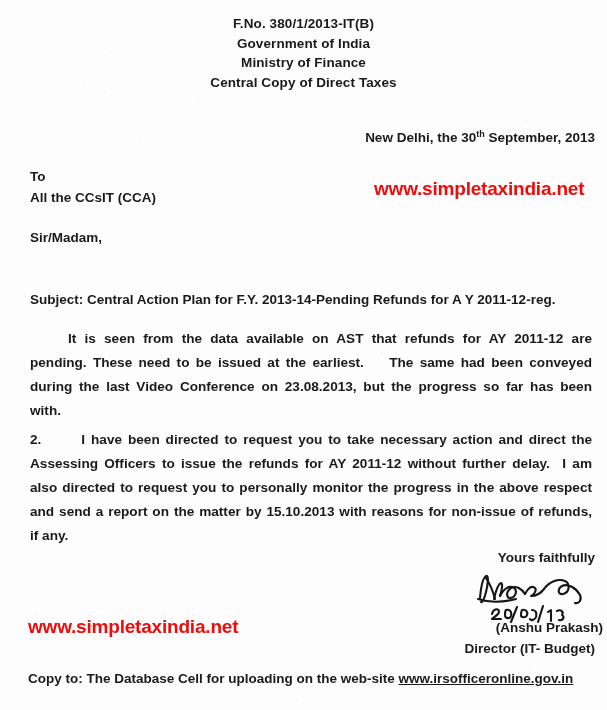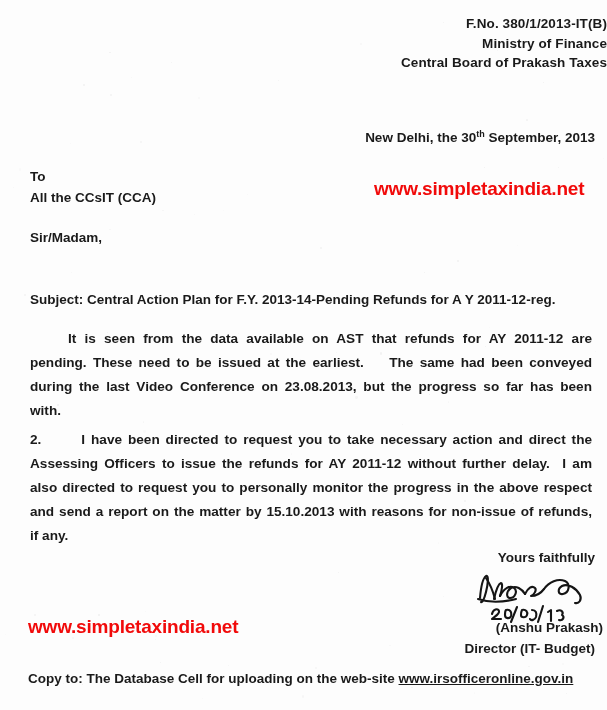--- a/index.html
+++ b/index.html
@@ -36,21 +36,21 @@
     top: 14px;
     left: 0;
     width: 607px;
     text-align: center;
     font-size: 13.5px;
     line-height: 19.5px;
     font-weight: 600;
     letter-spacing: 0.1px;
     color: #1a1a1a;
   }
-  .letterhead div { white-space: nowrap; text-align: right; }
+  .letterhead div { white-space: nowrap; }
 
   .dateline {
     position: absolute;
     top: 130px;
     right: 12px;
     font-size: 13.5px;
     font-weight: 600;
     color: #1a1a1a;
     white-space: nowrap;
   }
@@ -272,22 +272,23 @@
       <div class="speck" style="width: 1.55px; height: 1.55px; left: 509.8px; top: 646.7px; opacity: 0.37;"></div>
       <div class="speck" style="width: 1.03px; height: 1.03px; left: 299.7px; top: 358.6px; opacity: 0.68;"></div>
       <div class="speck" style="width: 1.06px; height: 1.06px; left: 496.9px; top: 49.8px; opacity: 0.4;"></div>
       <div class="speck" style="width: 1.66px; height: 1.66px; left: 484.5px; top: 345.6px; opacity: 0.67;"></div>
       <div class="speck" style="width: 2.36px; height: 2.36px; left: 301.6px; top: 695.3px; opacity: 0.35;"></div>
       <div class="speck" style="width: 2.32px; height: 2.32px; left: 143.2px; top: 430.3px; opacity: 0.2;"></div>
     </div>
 
   <div class="letterhead">
     <div>F.No. 380/1/2013-IT(B)</div>
+    <div>Government of India</div>
     <div>Ministry of Finance</div>
-    <div>Central Board of Prakash Taxes</div>
+    <div>Central Copy of Direct Taxes</div>
   </div>
 
   <div class="dateline"><span>New Delhi, the 30</span><sup>th</sup><span> September, 2013</span></div>
 
   <div class="to-block">
     <div>To</div>
     <div>All the CCsIT (CCA)</div>
   </div>
 
   <div class="salutation">Sir/Madam,</div>

